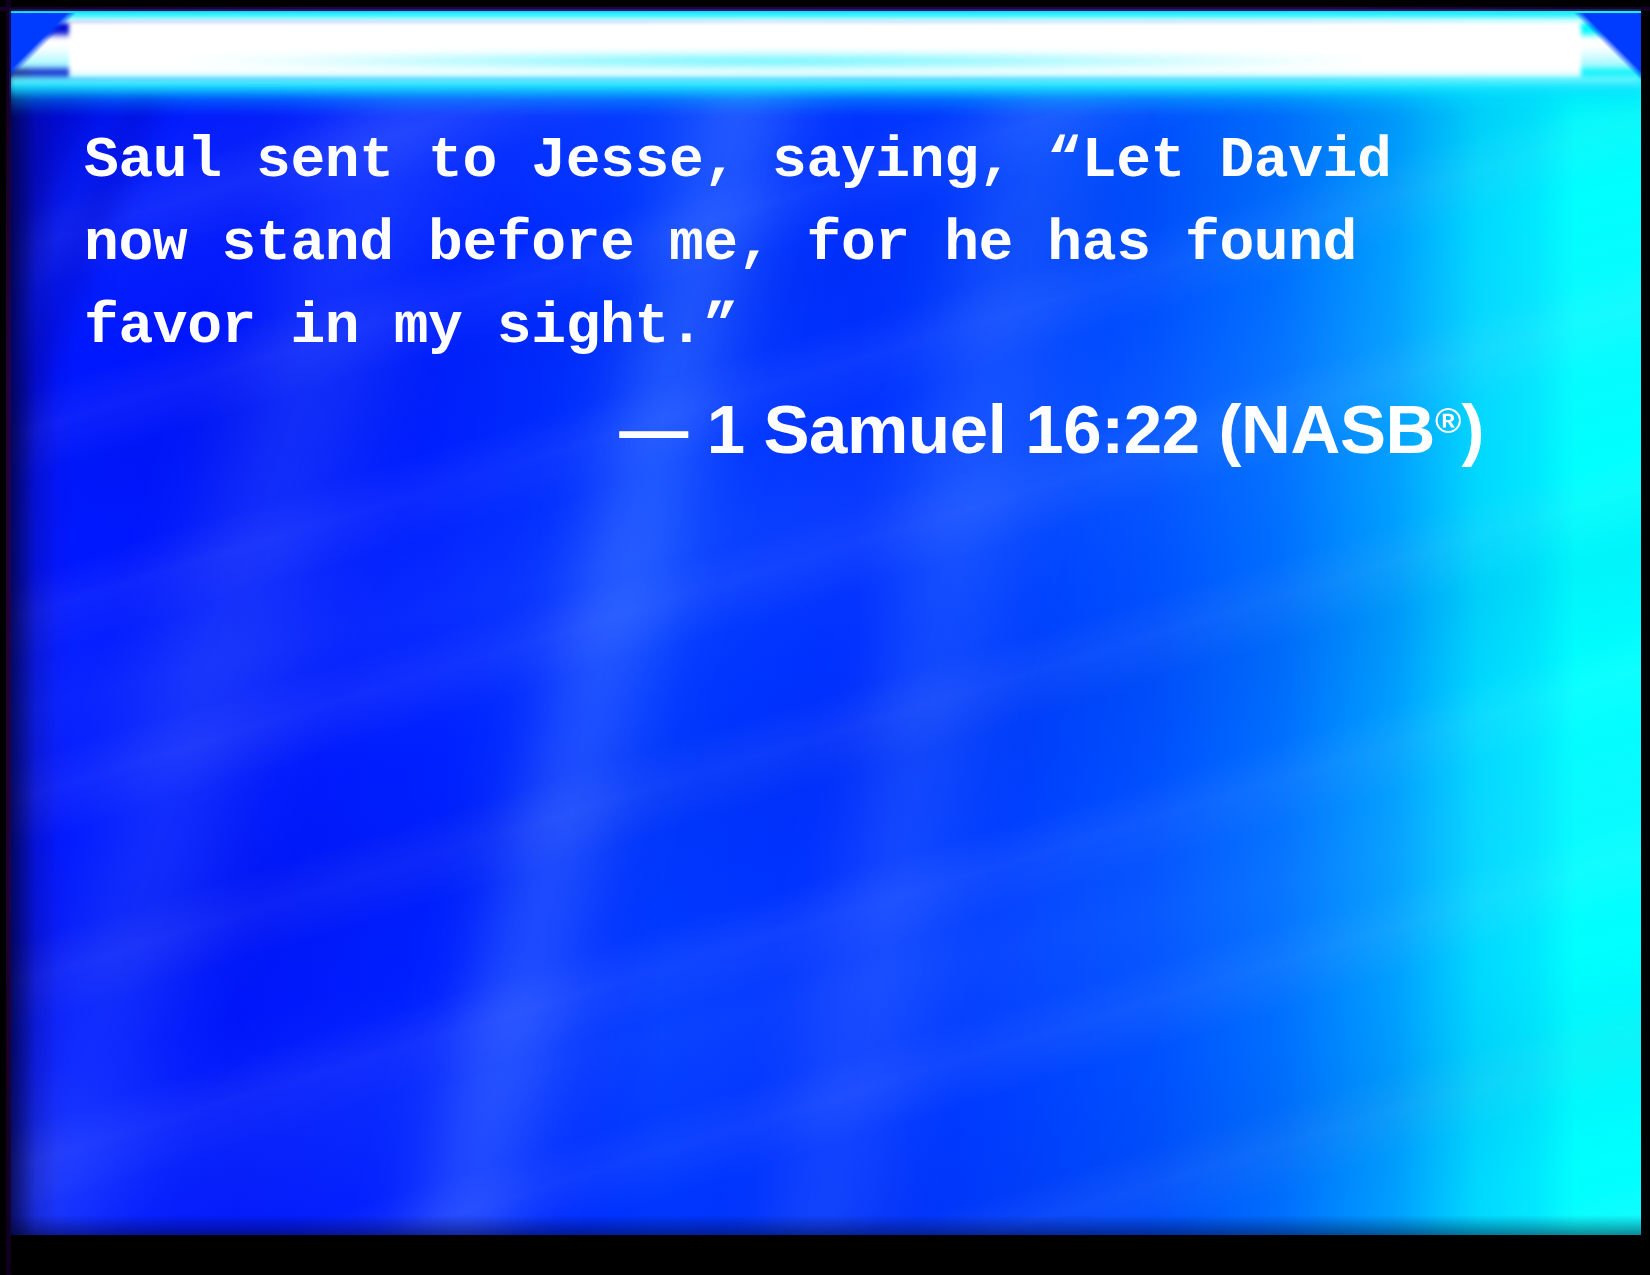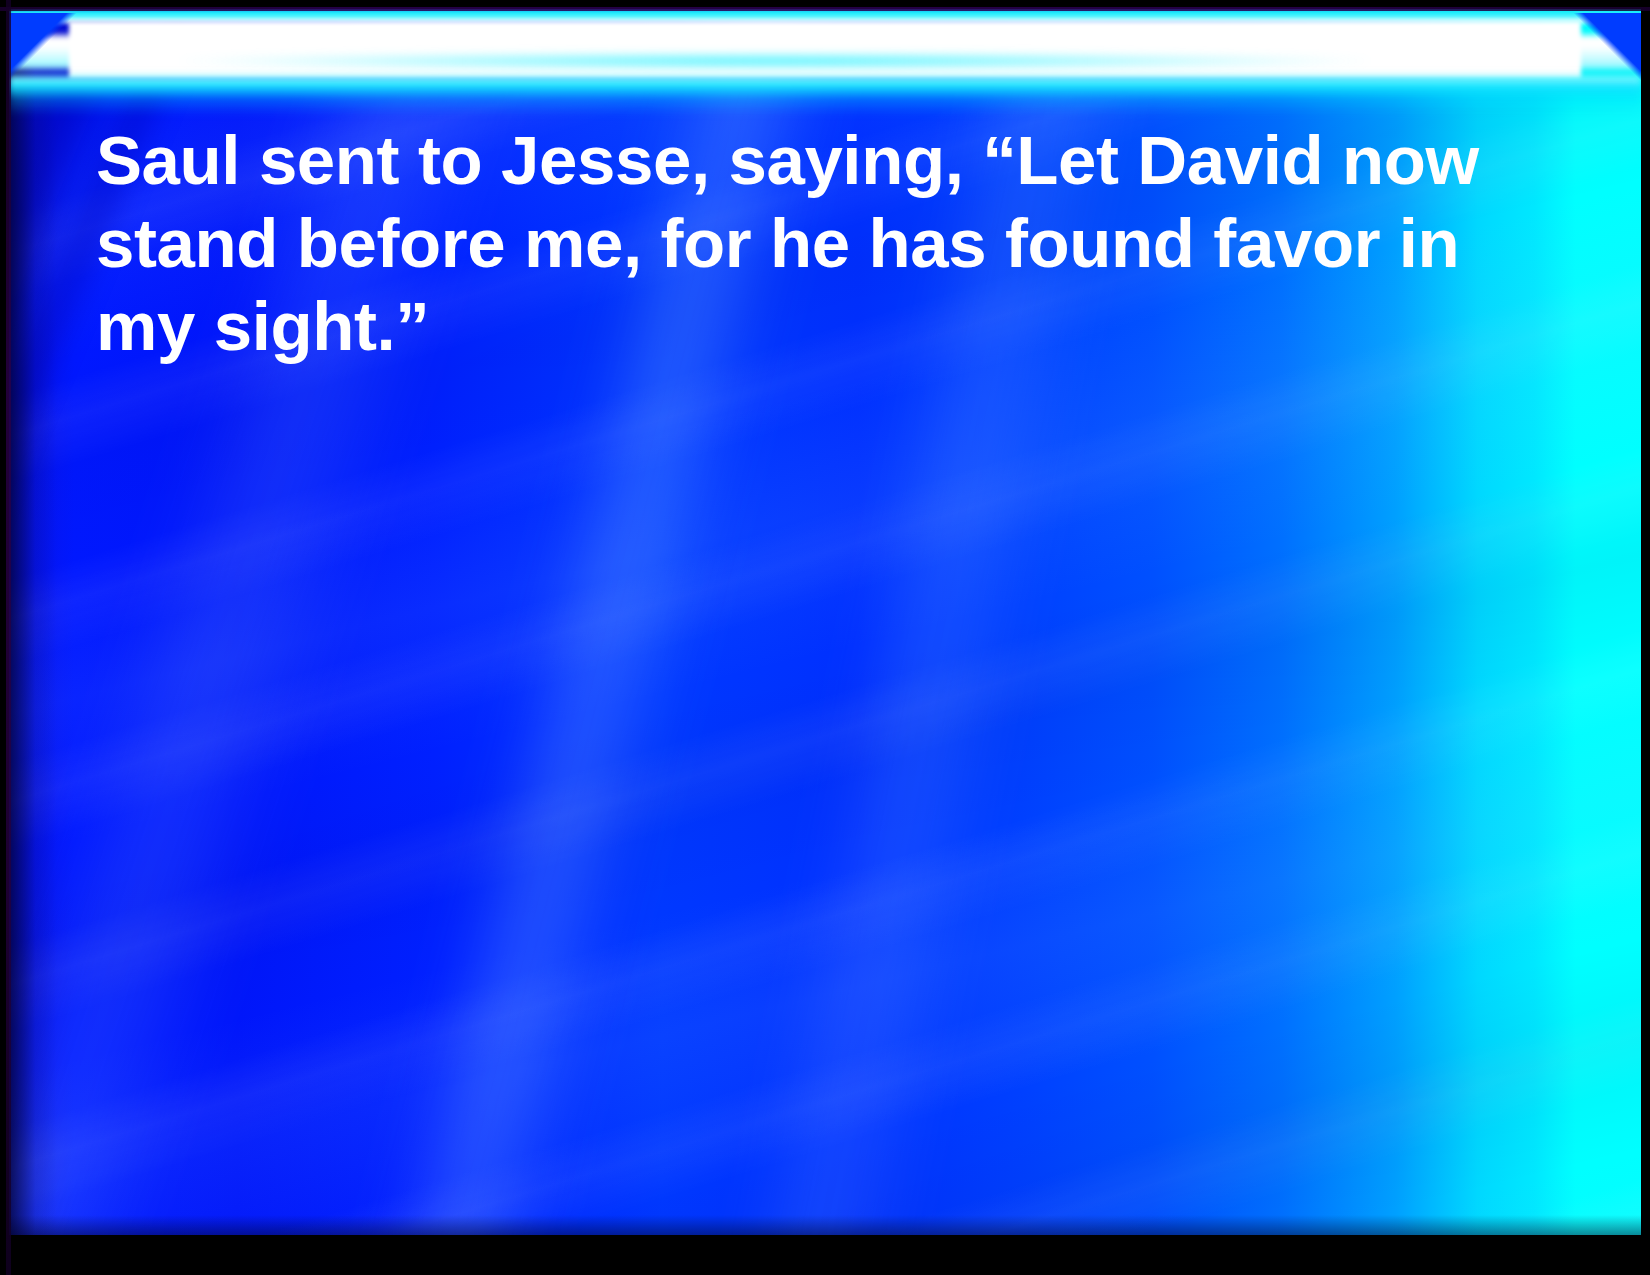--- a/index.html
+++ b/index.html
@@ -186,27 +186,27 @@
   }
 
   
   #text-layer {
     position:absolute;
     left:0; top:0; width:1650px; height:1275px;
     z-index:25;
   }
   #verse-text {
     position:absolute;
-    left:96px;
+    left:84px;
     top:119px;
     width:1400px;
     color:#ffffff;
-    font-family:Liberation Sans, sans-serif;
+    font-family:Liberation Mono, monospace;
     font-weight:bold;
-    font-size:69px;
+    font-size:58px;
     line-height:83px;
     letter-spacing:-0.4px;
     white-space:pre-wrap;
   }
   #verse-reference {
     position:absolute;
     left:84px;
     top:380px;
     width:1400px;
     text-align:right;
@@ -248,20 +248,21 @@
     <div class="glow-core"></div>
     <div class="glow-inner-streak"></div>
     <div class="glow-cyan-bottom"></div>
     <div class="glow-notch-l"></div>
     <div class="glow-notch-r"></div>
     <div class="glow-fade-bottom"></div>
   </div>
 
   <div id="text-layer">
     <div id="verse-text">Saul sent to Jesse, saying, “Let David now stand before me, for he has found favor in my sight.”</div>
+    <div id="verse-reference"><span>— 1 Samuel 16:22 (NASB</span><span class="reg">®</span><span>)</span></div>
   </div>
 
   <div id="frame-tint-top"></div>
   <div id="frame-tint-left"></div>
   <div id="frame-top"></div>
   <div id="frame-bottom"></div>
   <div id="frame-left"></div>
   <div id="frame-right"></div>
 
 </div>

